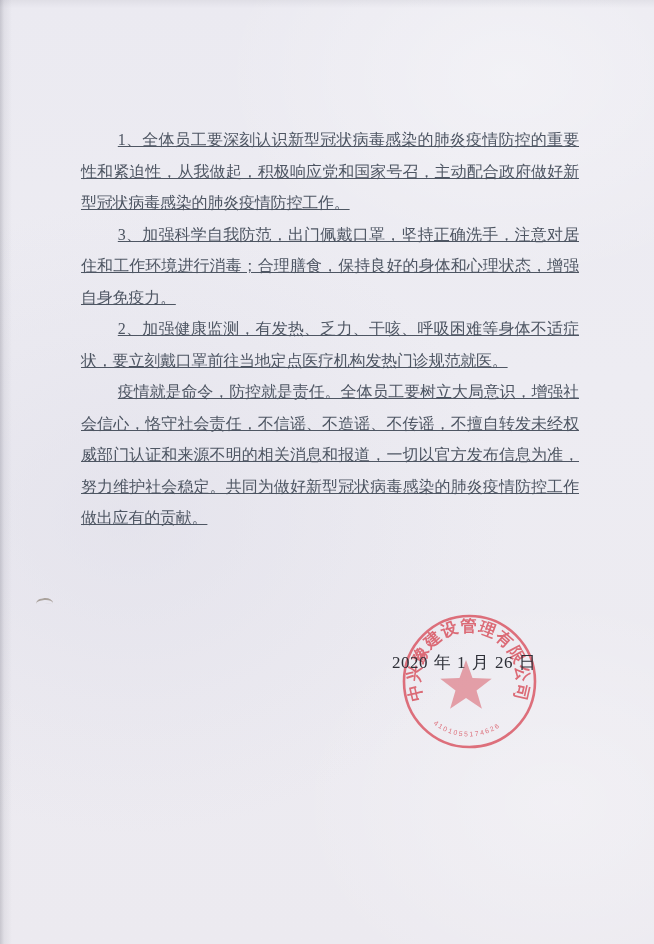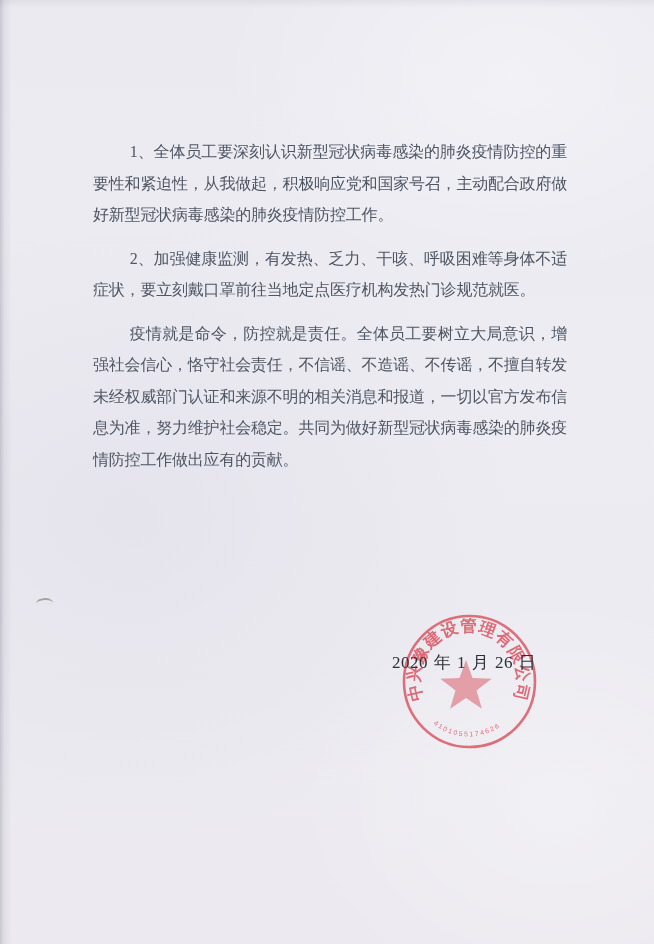--- a/index.html
+++ b/index.html
@@ -43,22 +43,23 @@
     left: 81px;
     top: 124px;
     width: 498px;
     font-size: 16px;
     line-height: 31.5px;
     letter-spacing: -0.2px;
     color: #4e5663;
     text-align: justify;
   }
   .text-block p {
-    margin: 12px;
+    margin: 0;
     text-indent: 2.3em;
+    text-decoration: underline;
   }
   .date-line {
     position: absolute;
     left: 392px;
     top: 651px;
     font-size: 17px;
     letter-spacing: 0.5px;
     word-spacing: 1px;
     color: #2d2f37;
     z-index: 3;
@@ -100,20 +101,21 @@
 
 <div class="page">
 
   <div class="edge-left"></div>
   <div class="edge-top"></div>
 
   <div class="pen-mark"></div>
 
   <div class="text-block">
     <p>1、全体员工要深刻认识新型冠状病毒感染的肺炎疫情防控的重要性和紧迫性，从我做起，积极响应党和国家号召，主动配合政府做好新型冠状病毒感染的肺炎疫情防控工作。</p>
+    <p>3、加强科学自我防范，出门佩戴口罩，坚持正确洗手，注意对居住和工作环境进行消毒；合理膳食，保持良好的身体和心理状态，增强自身免疫力。</p>
     <p>2、加强健康监测，有发热、乏力、干咳、呼吸困难等身体不适症状，要立刻戴口罩前往当地定点医疗机构发热门诊规范就医。</p>
     <p>疫情就是命令，防控就是责任。全体员工要树立大局意识，增强社会信心，恪守社会责任，不信谣、不造谣、不传谣，不擅自转发未经权威部门认证和来源不明的相关消息和报道，一切以官方发布信息为准，努力维护社会稳定。共同为做好新型冠状病毒感染的肺炎疫情防控工作做出应有的贡献。</p>
   </div>
 
   <div class="date-line">2020 年 1 月 26 日</div>
 
   <svg class="seal" width="145" height="145" viewBox="0 0 145 145" xmlns="http://www.w3.org/2000/svg" xmlns:xlink="http://www.w3.org/1999/xlink">
     <defs>
       <path id="sealNameArc" d="M 27.1 92.2 A 49 49 0 1 1 115.9 92.2" fill="none"></path>
       <path id="sealSerialArc" d="M 35.5 114.4 A 56 56 0 0 0 107.5 114.4" fill="none"></path>

